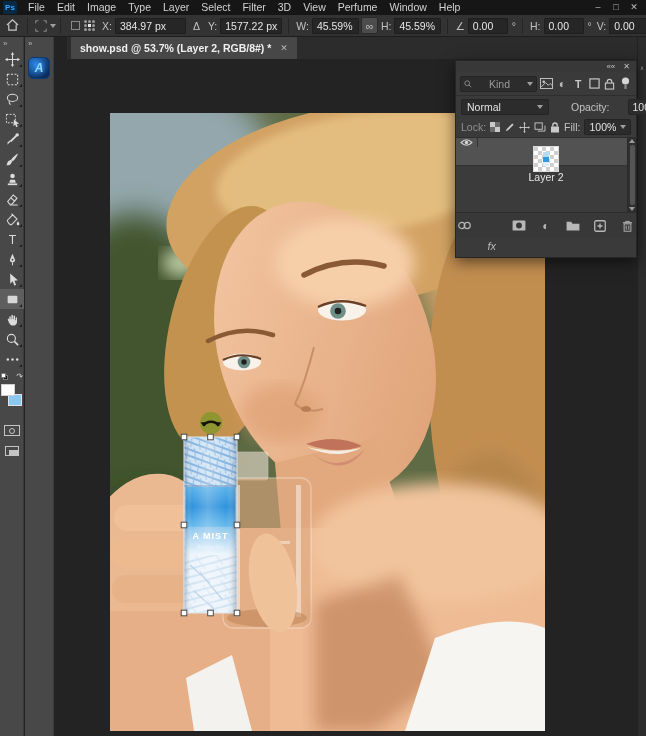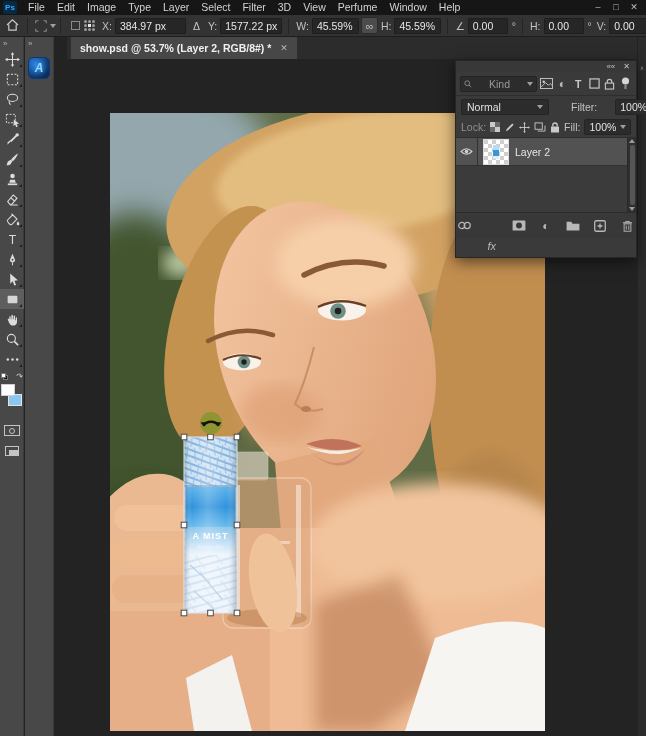--- a/index.html
+++ b/index.html
@@ -77,21 +77,21 @@
   .f-btn svg{display:block;}
   .lp-blend-row{height:21px;display:flex;align-items:center;padding:0 5px;gap:18px;}
   .blend-select{flex:0 0 88px;height:16px;background:#2c2c2c;border:1px solid #242424;border-radius:2px;display:flex;align-items:center;padding:0 5px;color:#e2e2e2;}
   .blend-select .chev{margin-left:auto;}
   .lp-label{color:#c2c2c2;}
   .val-box{height:16px;background:#2c2c2c;border:1px solid #242424;border-radius:2px;display:flex;align-items:center;gap:4px;padding:0 4px;color:#e2e2e2;}
   .lp-lock-row{height:21px;display:flex;align-items:center;padding:0 5px;gap:4px;border-bottom:1px solid #2e2e2e;}
   .lock-lbl{color:#8f8f8f;}
   .lk{display:flex;align-items:center;justify-content:center;width:14px;height:14px;color:#c9c9c9;}
   .lp-list{position:relative;height:74px;background:#3b3b3b;overflow:hidden;}
-  .layer-row{height:28px;display:flex;align-items:center;border-bottom:1px solid #323232;background:#3b3b3b;}
+  .layer-row{height:28px;display:flex;align-items:center;border-bottom:1px solid #323232;background:#3b3b3b;flex-direction:column;}
   .layer-row.selected{background:#525252;}
   .eye-cell{width:22px;display:flex;align-items:center;justify-content:center;align-self:stretch;border-right:1px solid #323232;}
   .eye-empty{width:10px;height:10px;background:#333;border:1px solid #2a2a2a;}
   .thumb{width:24px;height:24px;margin:0 7px 0 6px;background:repeating-conic-gradient(#ffffff 0 25%,#cfcfcf 0 50%) 0 0/8px 8px;position:relative;flex:0 0 auto;}
   .thumb.selected-th{outline:1px solid #dcdcdc;}
   .layer-name{color:#e6e6e6;}
   .th-bottle-sm{position:absolute;left:9px;top:5px;width:6px;height:14px;background:linear-gradient(#bcd9ee 0 35%,#3598de 35% 75%,#dfeefb 75%);}
   .th-bottle-l1{position:absolute;left:4px;top:3px;width:13px;height:18px;background:#f4f8fb;}
   .th-bottle-l1 i{position:absolute;right:1px;top:1px;width:6px;height:12px;background:#57aee4;}
   .th-bottle-l1 b{position:absolute;left:0;bottom:0;width:7px;height:7px;background:#2b2b2b;}
@@ -501,21 +501,21 @@
             <circle cx="4.5" cy="4" r="3.6" fill="#d6d6d6"></circle>
             <rect x="3.4" y="8" width="2.2" height="4" fill="#8a8a8a"></rect>
           </svg>
         </span>
     </div>
     <div class="lp-blend-row">
       <span class="blend-select">
         <span>Normal</span>
         <span class="chev"></span>
       </span>
-      <span class="lp-label" style="margin-left:4px">Filter:</span>
+      <span class="lp-label" style="margin-left:4px">Opacity:</span>
       <span class="val-box">
         <span>100%</span>
         <span class="chev"></span>
       </span>
     </div>
     <div class="lp-lock-row">
       <span class="lock-lbl">Lock:</span>
       <span class="lk">
           <svg width="10" height="10" viewBox="0 0 10 10">
             <rect width="5" height="5" fill="#c9c9c9"></rect>

